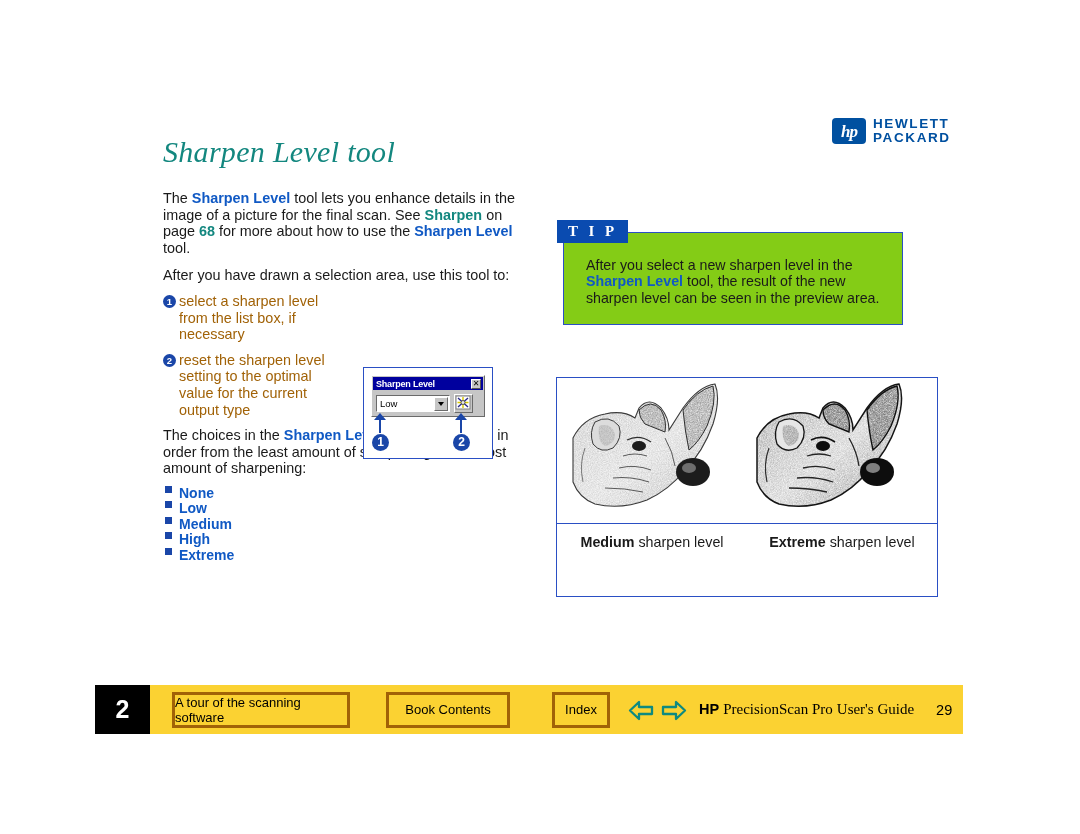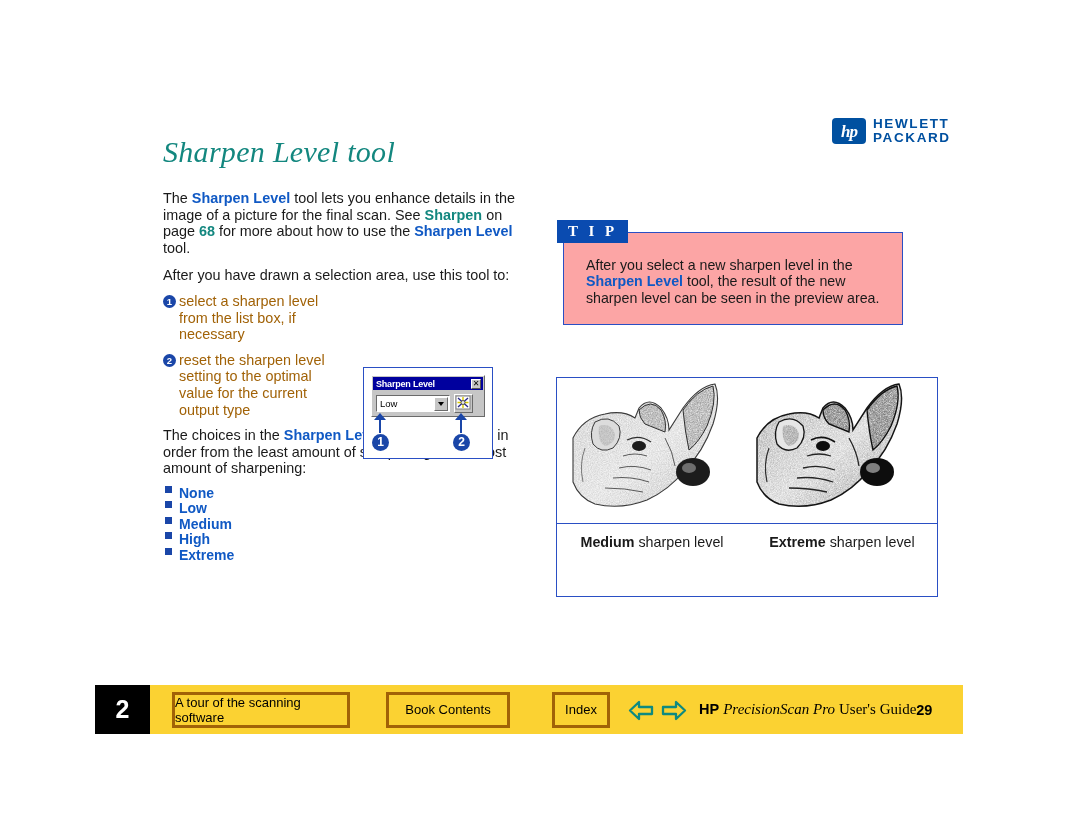--- a/index.html
+++ b/index.html
@@ -280,21 +280,21 @@
   .cal-num.two { left: 89px; }
 
   
   .tip-box {
     position: absolute;
     left: 563px;
     top: 232px;
     width: 340px;
     height: 93px;
     border: 1.2px solid #2a4fc4;
-    background: #fca5a5;
+    background: #84cc16;
     box-sizing: border-box;
   }
   .tip-tab {
     position: absolute;
     left: -7px;
     top: -13px;
     background: #0a4bb0;
     color: #ffffff;
     font-family: "Liberation Serif", serif;
     font-weight: bold;
@@ -402,30 +402,30 @@
   }
   .guide-text {
     margin-left: 12px;
     font-size: 14.5px;
     color: #000000;
     white-space: nowrap;
   }
   .guide-text .hp { font-weight: bold; font-size: 14.5px; }
   .guide-text .prod {
     font-family: "Liberation Serif", serif;
-    font-style: italic;
     font-size: 15px;
   }
   .guide-text .gd {
     font-family: "Liberation Serif", serif;
     font-size: 15px;
   }
   .page-no {
+    margin-left: 22px;
     font-size: 14.5px;
-    font-weight: bold;
+    font-weight: normal;
     color: #000000;
   }
 </style>
 </head>
 <body>
 
 <div class="hp-logo">
   <div class="hp-mark">
     <span>hp</span>
   </div>

